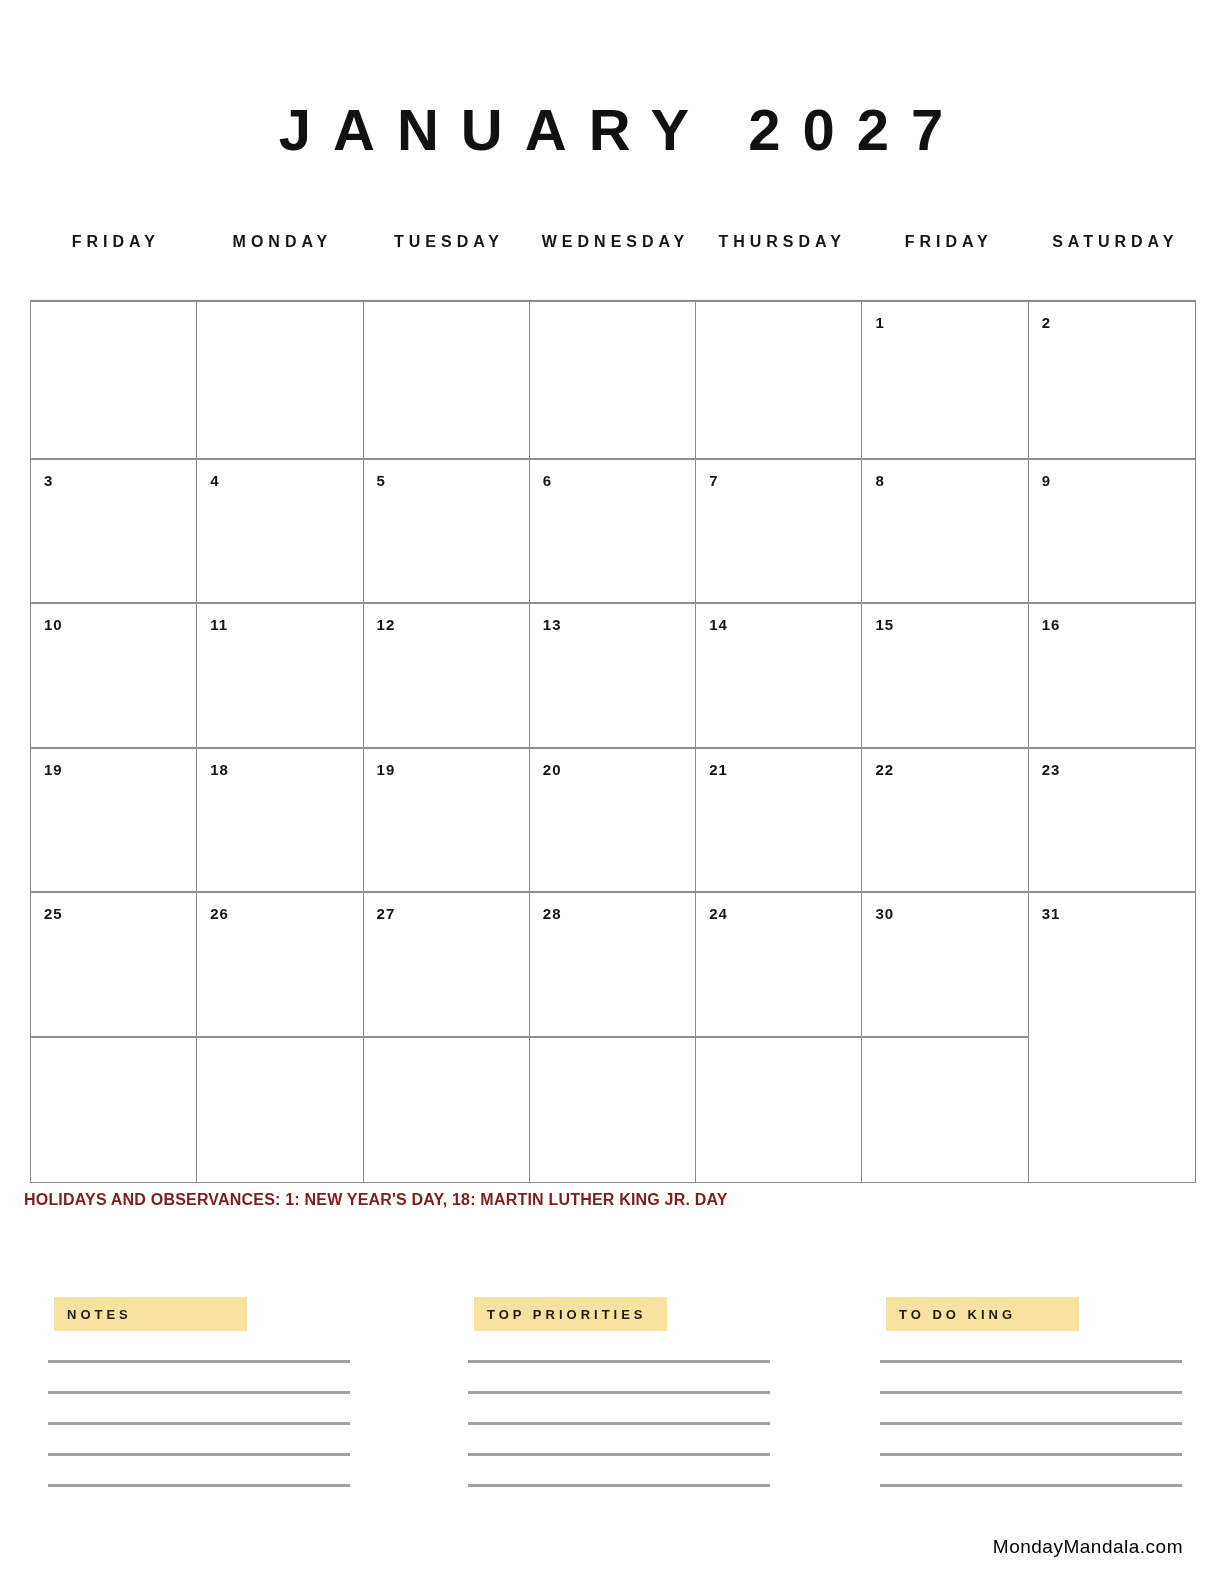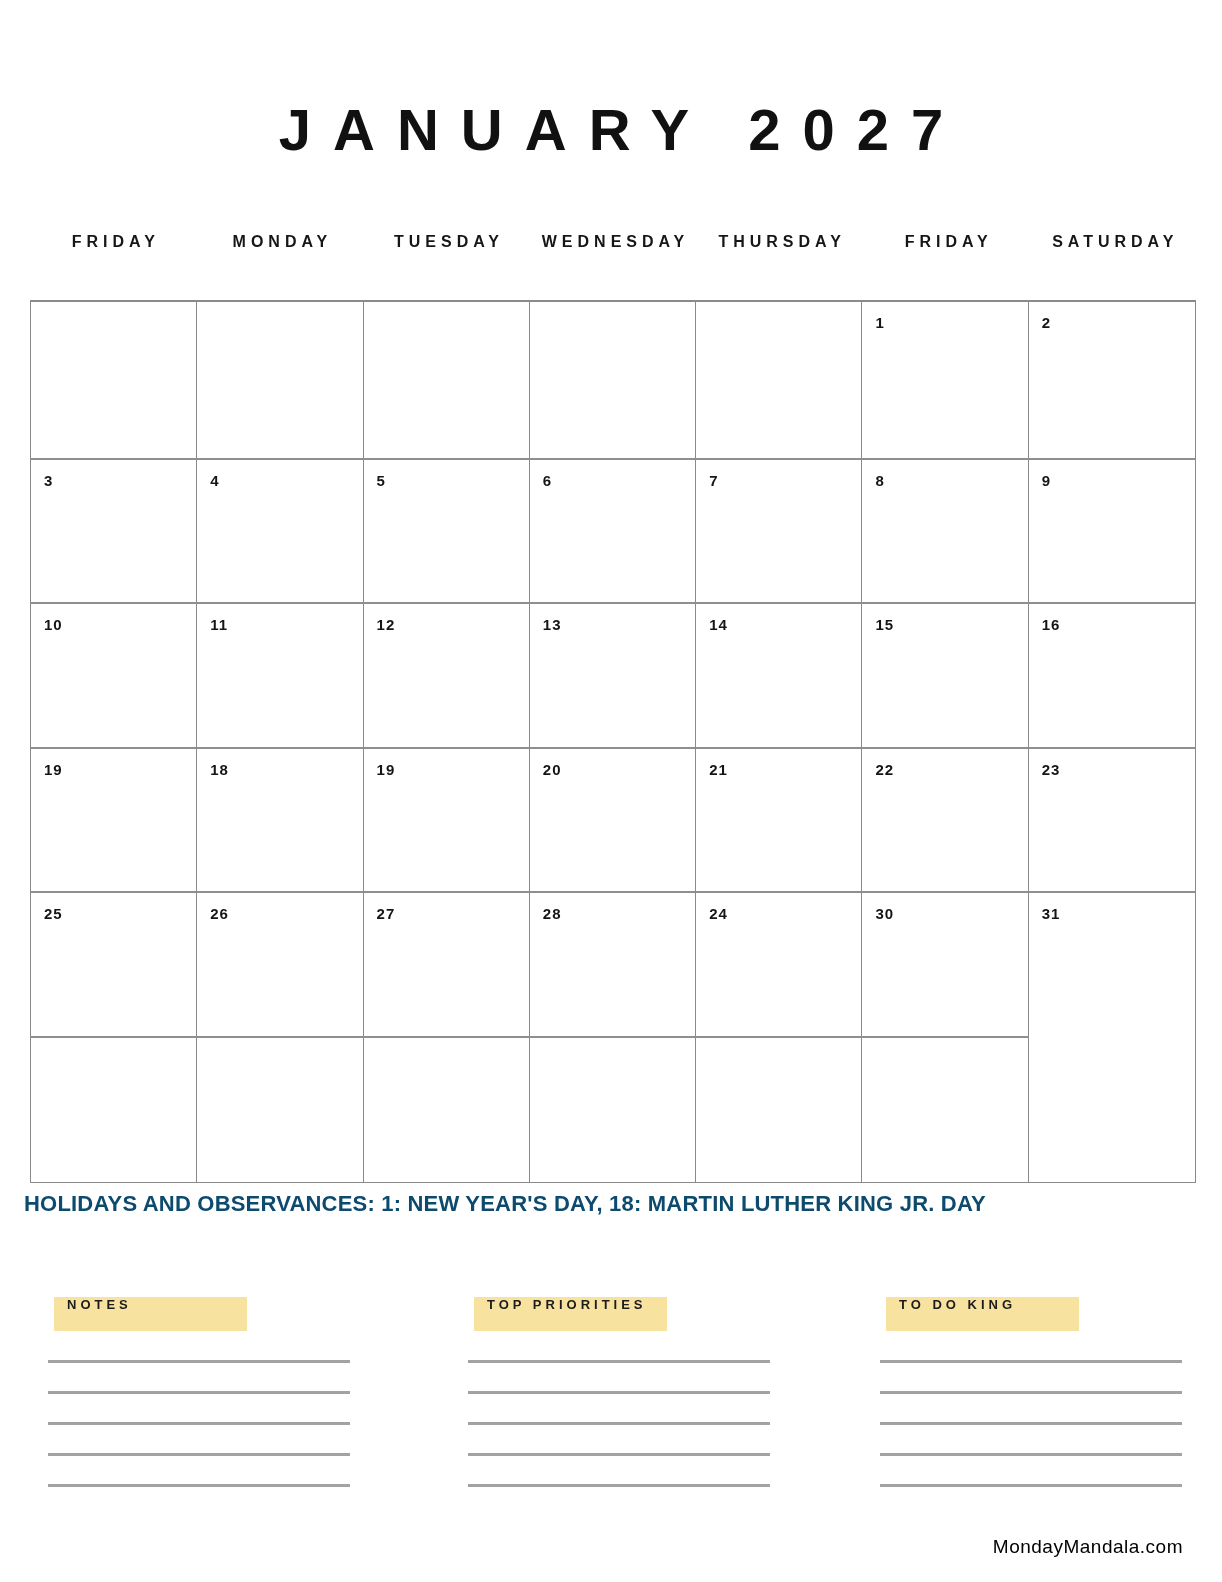--- a/index.html
+++ b/index.html
@@ -75,39 +75,39 @@
     font-size: 15px;
     font-weight: 700;
     letter-spacing: 1px;
     color: #151515;
   }
 
   .holidays {
     position: absolute;
     top: 1191px;
     left: 24px;
-    font-size: 22px;
+    font-size: 16px;
     font-weight: 700;
     letter-spacing: 0.2px;
-    color: #0c4a6e;
+    color: #7f1d1d;
     white-space: nowrap;
   }
 
   .section {
     position: absolute;
     top: 1297px;
     width: 302px;
   }
   .section-notes { left: 48px; }
   .section-priorities { left: 468px; }
   .section-todo { left: 880px; }
 
   .section-label-box {
     display: flex;
-    align-items: flex-start;
+    align-items: center;
     width: 193px;
     height: 34px;
     margin-left: 6px;
     background: #f8e2a0;
     padding-left: 13px;
   }
   .section-label {
     font-size: 13px;
     font-weight: 700;
     letter-spacing: 4px;

